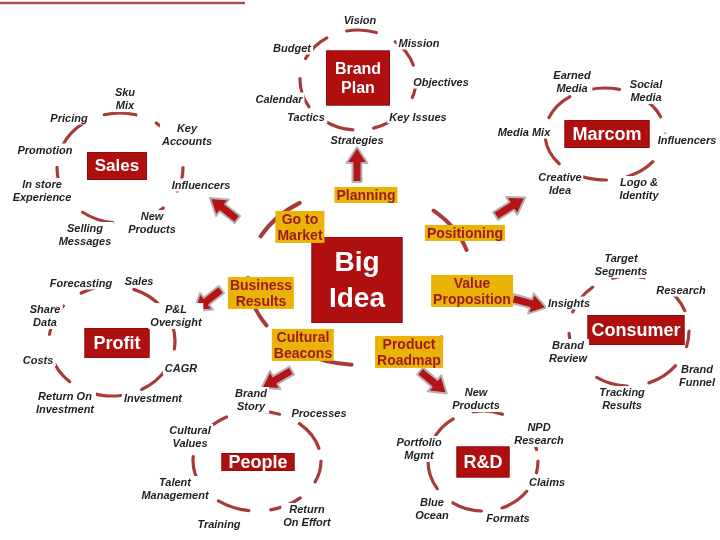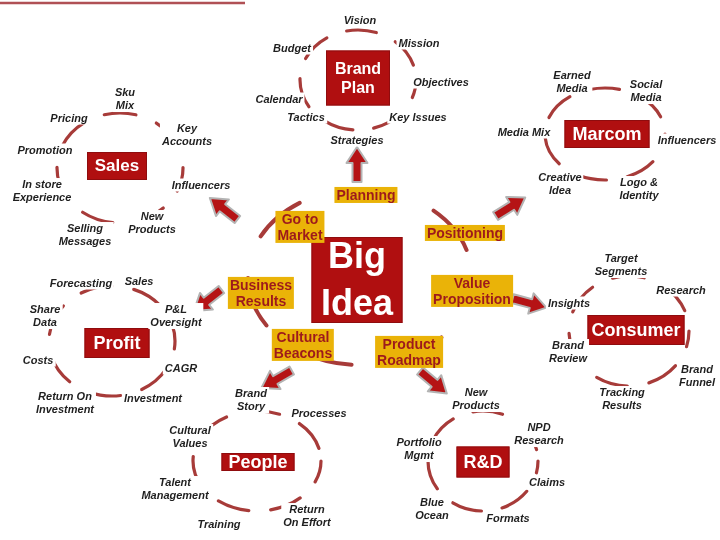--- a/index.html
+++ b/index.html
@@ -23,21 +23,21 @@
     font-weight:bold;font-size:14px;line-height:1.15;
     color:var(--spoke_red,#9d1a1c);text-align:center;white-space:pre-line;
     background:#eab308;padding:0 2px;
   }
   .hub{
     position:absolute;transform:translate(-50%,-50%);
     background:var(--hub_red,#b00f10);border:1px solid #8f0c0e;box-sizing:border-box;
     color:#fff;font-weight:bold;font-size:18px;line-height:1.15;
     display:flex;align-items:center;justify-content:center;text-align:center;white-space:pre-line;
   }
-  .hub-big{font-size:36px;line-height:1.3;}
+  .hub-big{font-size:28px;line-height:1.3;}
 </style>
 </head>
 <body>
 
 <div class="canvas">
 
   <svg class="layer">
 
     <line class="topline" x1="0" y1="3" x2="245" y2="3"></line>
 

